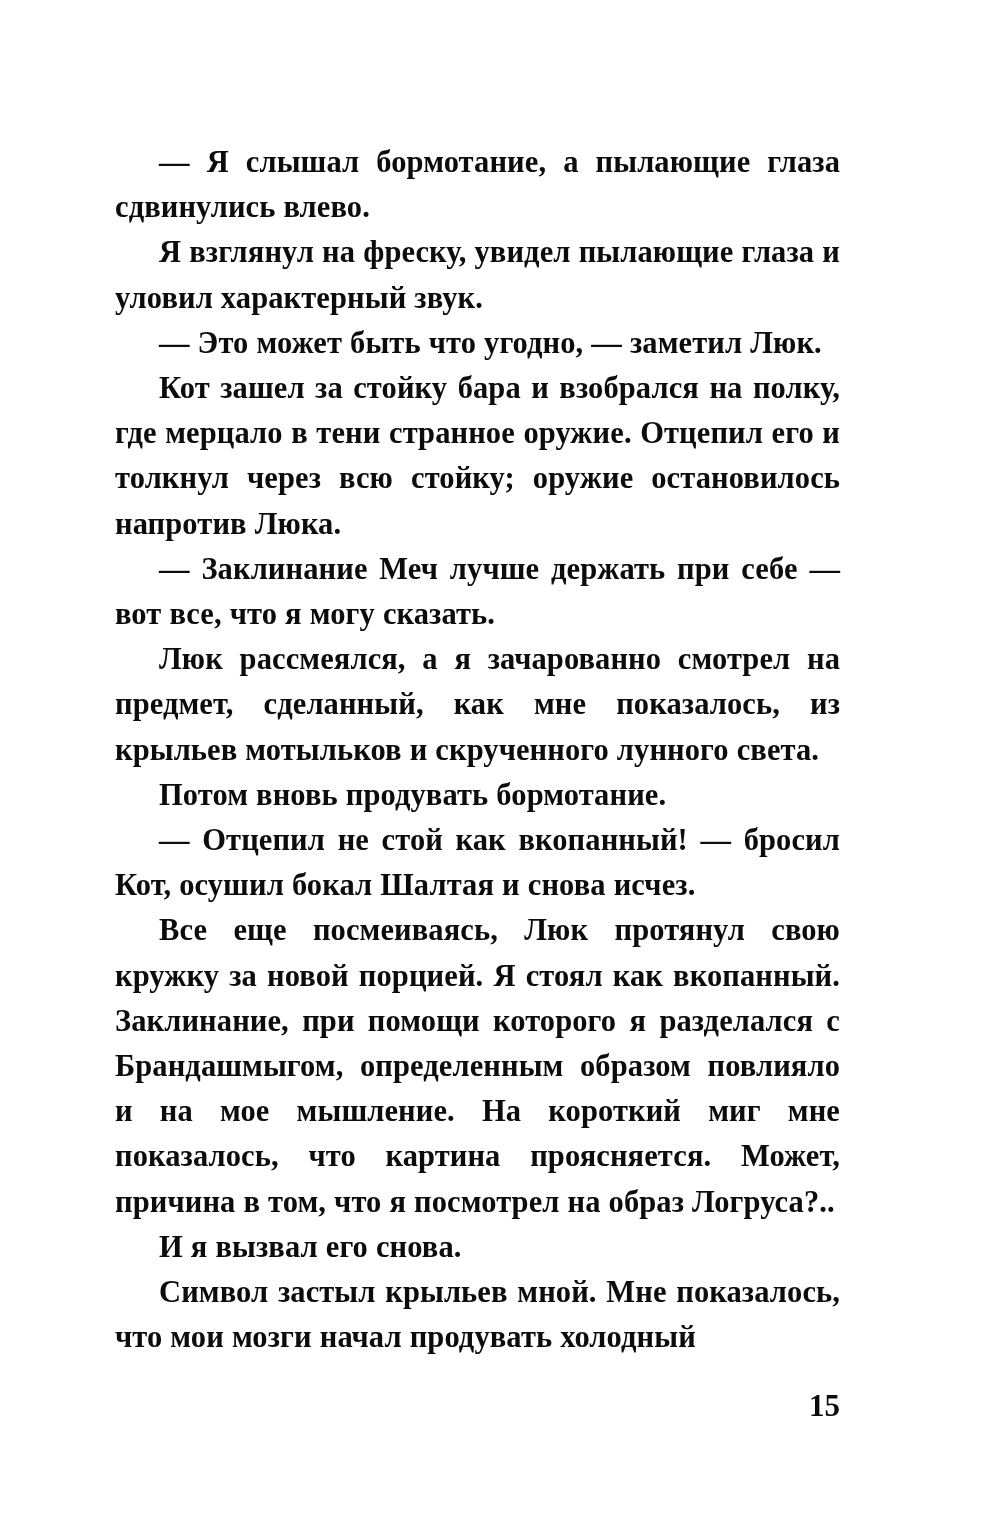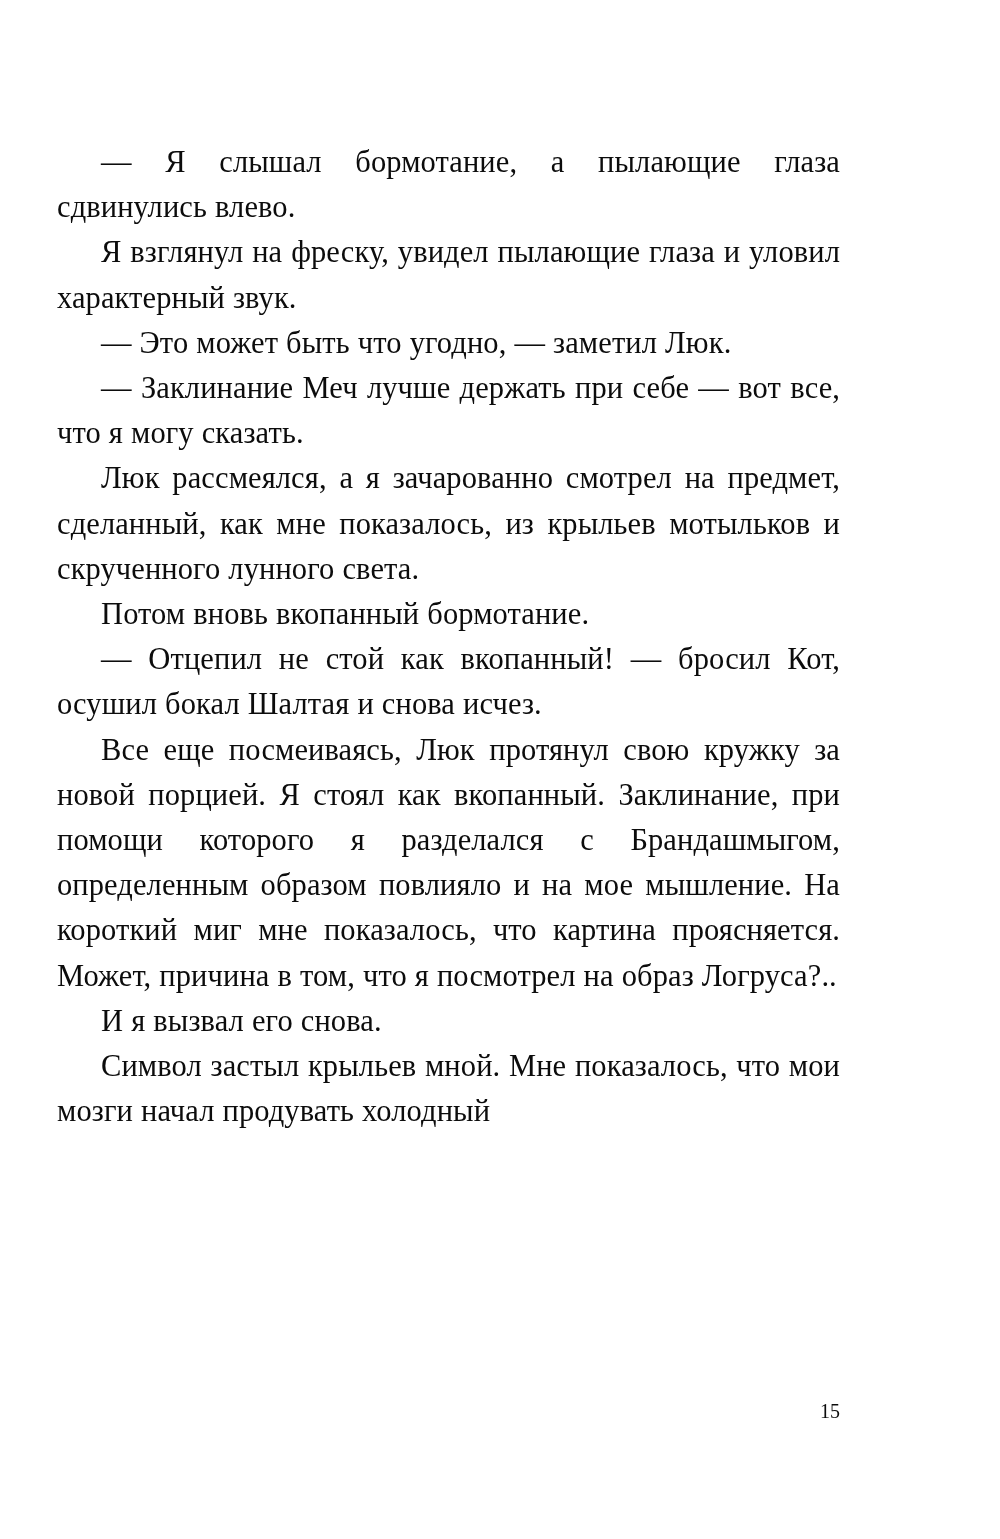--- a/index.html
+++ b/index.html
@@ -16,21 +16,22 @@
     position: relative;
     overflow: hidden;
   }
   .page {
     position: absolute;
     top: 0;
     left: 0;
     width: 1000px;
     height: 1539px;
     box-sizing: border-box;
-    padding: 140px 160px 0 57px;
+    padding: 140px 160px 0 115px;
+    font-weight: bold;
   }
   .text-body {
     font-size: 30.5px;
     line-height: 45.2px;
     text-align: justify;
     text-justify: inter-word;
     letter-spacing: 0.1px;
     word-spacing: 0.3px;
   }
   .text-body p {
@@ -38,37 +39,38 @@
     text-indent: 44px;
   }
   
   .text-body p.dialogue {
     text-indent: 44px;
   }
   .folio {
     position: absolute;
     right: 160px;
     bottom: 118px;
-    font-size: 20px;
+    font-size: 31px;
     line-height: 1;
     color: #0c0c0c;
   }
 </style>
 </head>
 <body>
 
 <div class="page">
 
   <div class="text-body">
     <p class="dialogue">— Я слышал бормотание, а пылающие глаза сдвинулись влево.</p>
     <p>Я взглянул на фреску, увидел пылающие глаза и уловил характерный звук.</p>
     <p class="dialogue">— Это может быть что угодно, — заметил Люк.</p>
+    <p>Кот зашел за стойку бара и взобрался на полку, где мерцало в тени странное оружие. Отцепил его и толкнул через всю стойку; оружие остановилось напротив Люка.</p>
     <p class="dialogue">— Заклинание Меч лучше держать при себе — вот все, что я могу сказать.</p>
     <p>Люк рассмеялся, а я зачарованно смотрел на предмет, сделанный, как мне показалось, из крыльев мотыльков и скрученного лунного света.</p>
-    <p>Потом вновь вкопанный бормотание.</p>
+    <p>Потом вновь продувать бормотание.</p>
     <p class="dialogue">— Отцепил не стой как вкопанный! — бросил Кот, осушил бокал Шалтая и снова исчез.</p>
     <p>Все еще посмеиваясь, Люк протянул свою кружку за новой порцией. Я стоял как вкопанный. Заклинание, при помощи которого я разделался с Брандашмыгом, определенным образом повлияло и на мое мышление. На короткий миг мне показалось, что картина проясняется. Может, причина в том, что я посмотрел на образ Логруса?..</p>
     <p>И я вызвал его снова.</p>
     <p>Символ застыл крыльев мной. Мне показалось, что мои мозги начал продувать холодный</p>
   </div>
 
   <div class="folio">15</div>
 
 </div>
 

